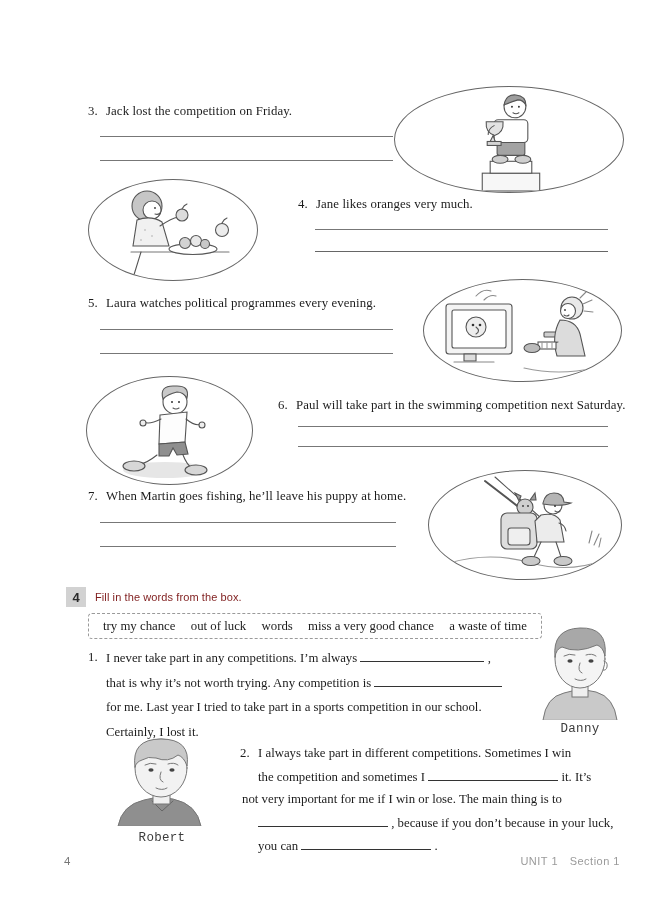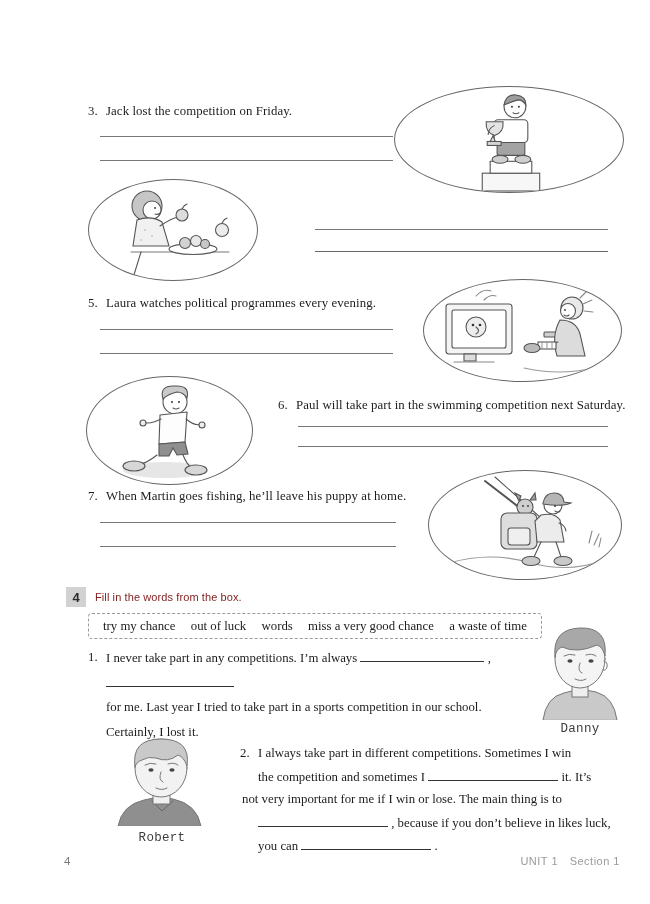--- a/index.html
+++ b/index.html
@@ -130,20 +130,23 @@
         <path d="M66,34 q3,1 5,-1"></path>
         <path d="M48,40 q14,-5 25,2 l7,24 h-36 z" fill="#f1f1f1"></path>
         <circle cx="56" cy="50" r="0.8" fill="#aaa" stroke="none"></circle>
         <circle cx="63" cy="56" r="0.8" fill="#aaa" stroke="none"></circle>
         <circle cx="52" cy="60" r="0.8" fill="#aaa" stroke="none"></circle>
         <path d="M71,46 q12,-8 18,-9"></path>
         <circle cx="93" cy="35" r="6" fill="#dcdcdc"></circle>
         <path d="M93,29 q2,-4 5,-5"></path>
       </g>
     </svg>
+  </div>
+  <div class="sentence abs" style="left:298px;top:165px;">
+    <span class="num">4.</span><span>Jane likes oranges very much.</span>
   </div>
   <div class="ans-line" style="left:315px;top:197px;width:293px;"></div>
   <div class="ans-line" style="left:315px;top:219px;width:293px;border-top-width:1.6px;border-top-color:#666;"></div>
 
   <div class="sentence abs" style="left:88px;top:264px;">
     <span class="num">5.</span><span>Laura watches political programmes every evening.</span>
   </div>
   <div class="ans-line" style="left:100px;top:297px;width:293px;"></div>
   <div class="ans-line" style="left:100px;top:321px;width:293px;"></div>
   <div class="oval" style="left:423px;top:247px;width:197px;height:101px;">
@@ -265,20 +268,21 @@
   </div>
   <div class="portrait-label" style="left:535px;top:690px;width:90px;">Danny</div>
 
   <div class="fill-line" style="left:88px;top:618px;">1.</div>
   <div class="fill-line" style="left:106px;top:618px;">
     <span>I never take part in any competitions. I’m always</span>
     <span class="blank" style="width:124px;"></span>
     <span>,</span>
   </div>
   <div class="fill-line" style="left:106px;top:643px;">
+    <span>that is why it’s not worth trying. Any competition is</span>
     <span class="blank" style="width:128px;"></span>
   </div>
   <div class="fill-line" style="left:106px;top:668px;">for me. Last year I tried to take part in a sports competition in our school.</div>
   <div class="fill-line" style="left:106px;top:693px;">Certainly, I lost it.</div>
 
   <div class="portrait" style="left:108px;top:697px;width:108px;height:97px;">
     <svg viewBox="0 0 108 97">
       <g stroke="#777" stroke-width="1" fill="none" stroke-linecap="round">
         <path d="M10,97 q4,-21 26,-26 l14,-3 l15,2 q24,5 28,27 z" fill="#8f8f8f"></path>
         <path d="M44,72 l10,10 l11,-10" stroke="#666"></path>
@@ -297,21 +301,21 @@
   <div class="fill-line" style="left:240px;top:714px;">2.</div>
   <div class="fill-line" style="left:258px;top:714px;text-align:right;">I always take part in different competitions. Sometimes I win</div>
   <div class="fill-line" style="left:258px;top:737px;">
     <span>the competition and sometimes I</span>
     <span class="blank" style="width:130px;"></span>
     <span>it. It’s</span>
   </div>
   <div class="fill-line" style="left:242px;top:760px;">not very important for me if I win or lose. The main thing is to</div>
   <div class="fill-line" style="left:258px;top:783px;">
     <span class="blank" style="width:130px;"></span>
-    <span>, because if you don’t believe in likes luck,</span>
+    <span>, because if you don’t because in your luck,</span>
   </div>
   <div class="fill-line" style="left:258px;top:806px;">
     <span>you can</span>
     <span class="blank" style="width:130px;"></span>
     <span>.</span>
   </div>
 
   <div class="footer-left">4</div>
   <div class="footer-right">
     <span style="margin-left:0;">UNIT 1</span>

